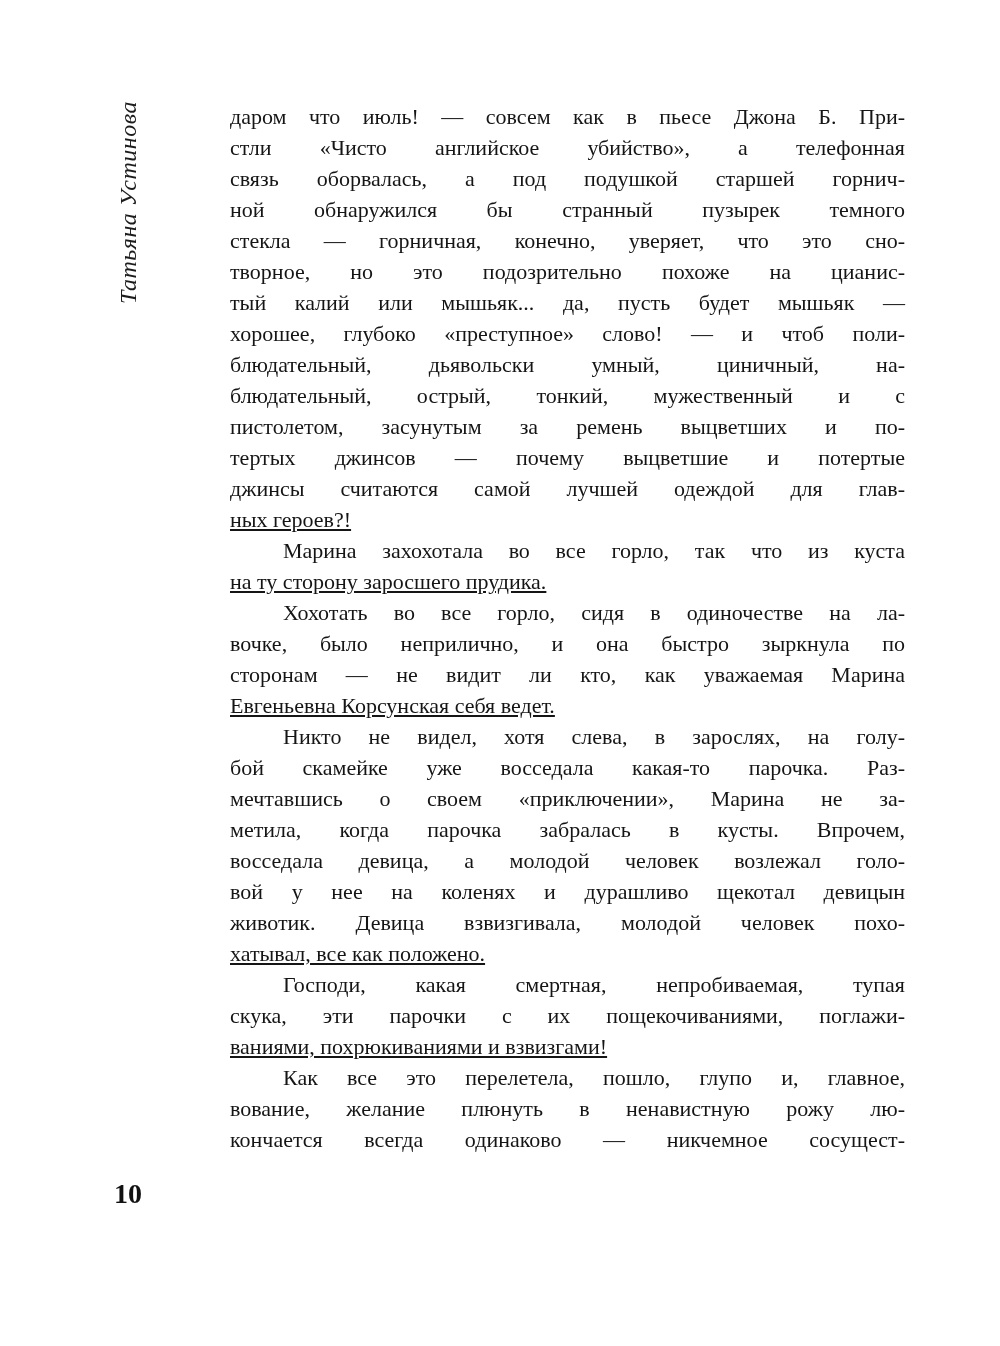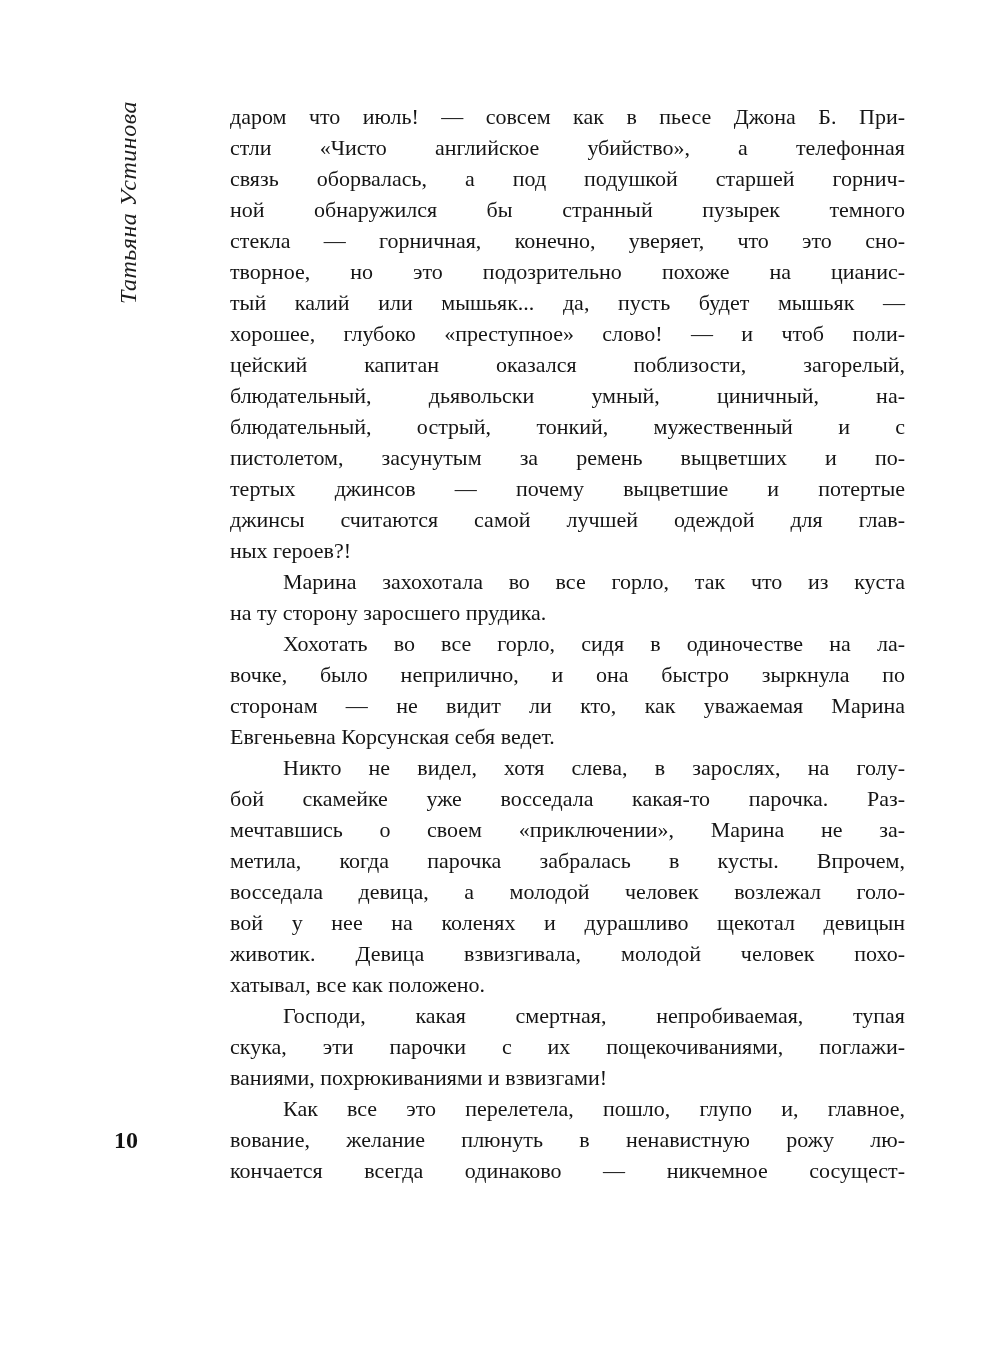--- a/index.html
+++ b/index.html
@@ -31,43 +31,44 @@
     font-size: 24px;
     letter-spacing: 0.5px;
     transform: rotate(-90deg);
     transform-origin: center center;
     white-space: nowrap;
     color: #1c1c1c;
   }
   .page-number {
     position: absolute;
     left: 114px;
-    top: 1124px;
+    top: 1178px;
     font-weight: bold;
-    font-size: 24px;
+    font-size: 28px;
     line-height: 32px;
     color: #111111;
   }
   .text-column {
     position: absolute;
     left: 230px;
     top: 101px;
     width: 675px;
   }
   .line {
     font-size: 22px;
     line-height: 31px;
     height: 31px;
     text-align: justify;
     text-align-last: justify;
     white-space: normal;
     overflow: visible;
   }
   .line.para-end {
     text-align-last: left;
+    text-decoration: underline;
   }
   .line.indent {
     text-indent: 53px;
   }
 </style>
 </head>
 <body>
 
 <div class="page">
 
@@ -77,21 +78,20 @@
 
   <div class="text-column">
       <div class="line">даром что июль! — совсем как в пьесе Джона Б. При-</div>
       <div class="line">стли «Чисто английское убийство», а телефонная</div>
       <div class="line">связь оборвалась, а под подушкой старшей горнич-</div>
       <div class="line">ной обнаружился бы странный пузырек темного</div>
       <div class="line">стекла — горничная, конечно, уверяет, что это сно-</div>
       <div class="line">творное, но это подозрительно похоже на цианис-</div>
       <div class="line">тый калий или мышьяк... да, пусть будет мышьяк —</div>
       <div class="line">хорошее, глубоко «преступное» слово! — и чтоб поли-</div>
-      <div class="line">цейский капитан оказался поблизости, загорелый,</div>
       <div class="line">блюдательный, дьявольски умный, циничный, на-</div>
       <div class="line">блюдательный, острый, тонкий, мужественный и с</div>
       <div class="line">пистолетом, засунутым за ремень выцветших и по-</div>
       <div class="line">тертых джинсов — почему выцветшие и потертые</div>
       <div class="line">джинсы считаются самой лучшей одеждой для глав-</div>
       <div class="line para-end">ных героев?!</div>
       <div class="line indent">Марина захохотала во все горло, так что из куста</div>
       <div class="line para-end">на ту сторону заросшего прудика.</div>
       <div class="line indent">Хохотать во все горло, сидя в одиночестве на ла-</div>
       <div class="line">вочке, было неприлично, и она быстро зыркнула по</div>

